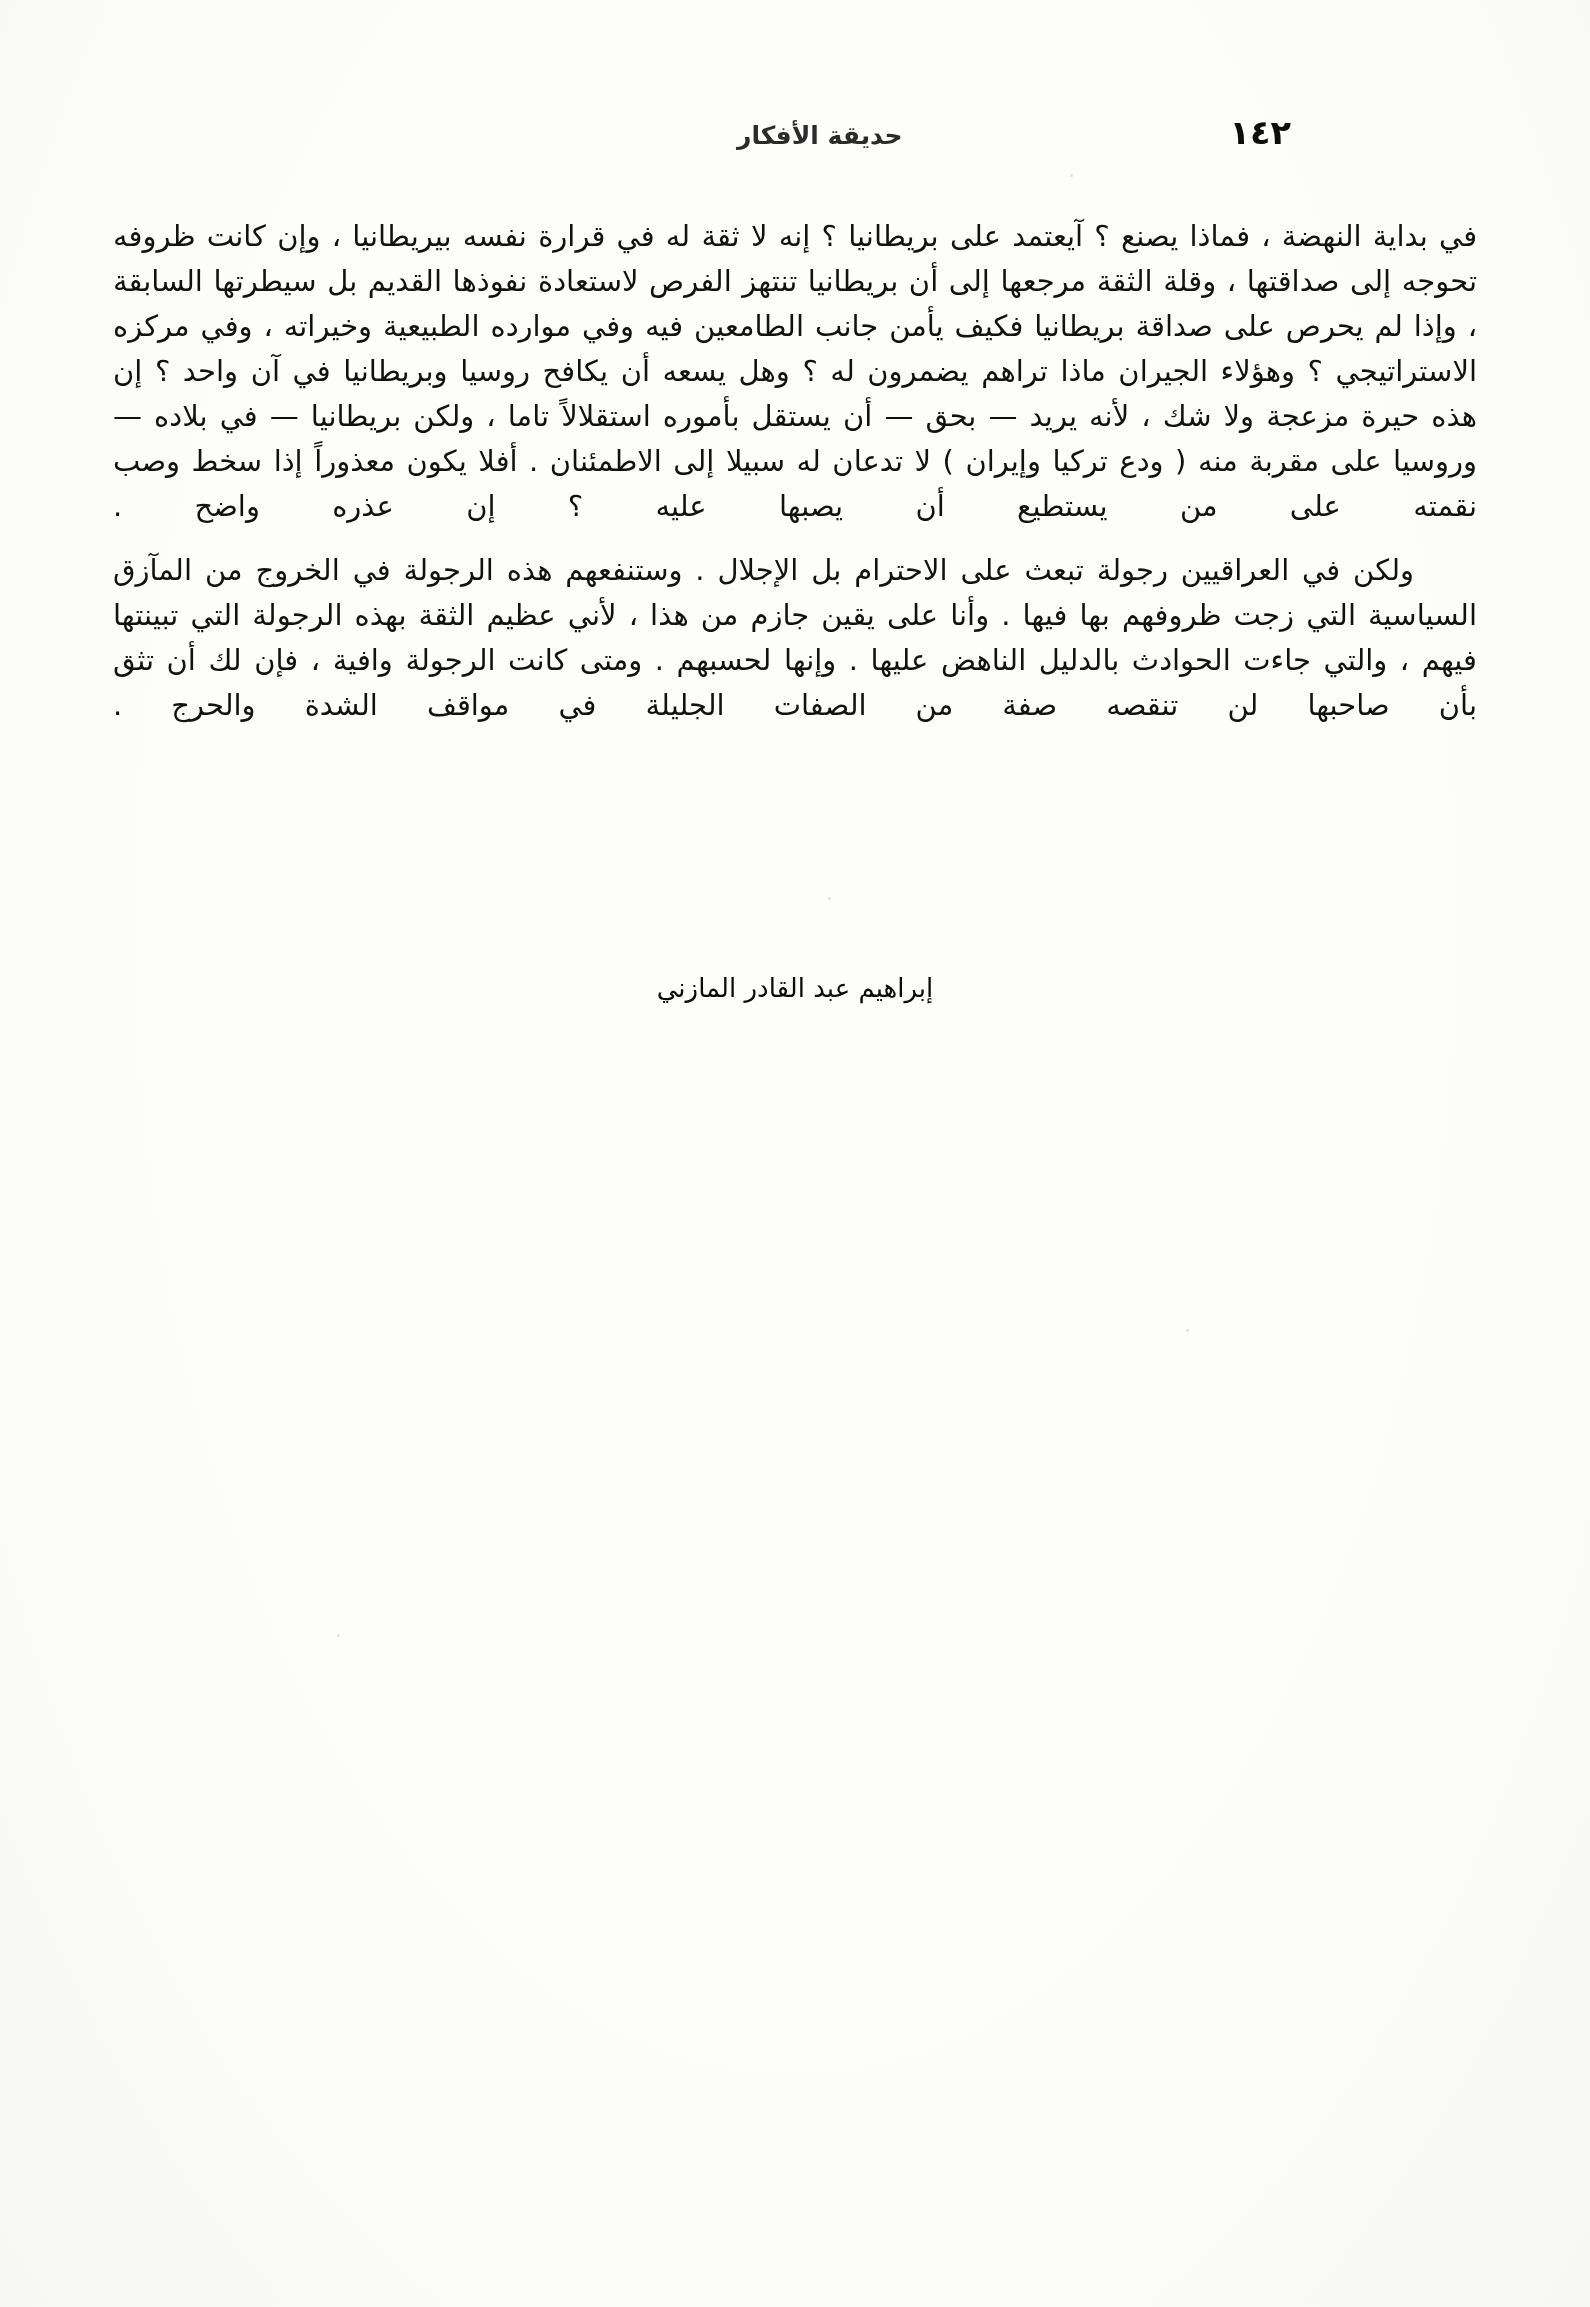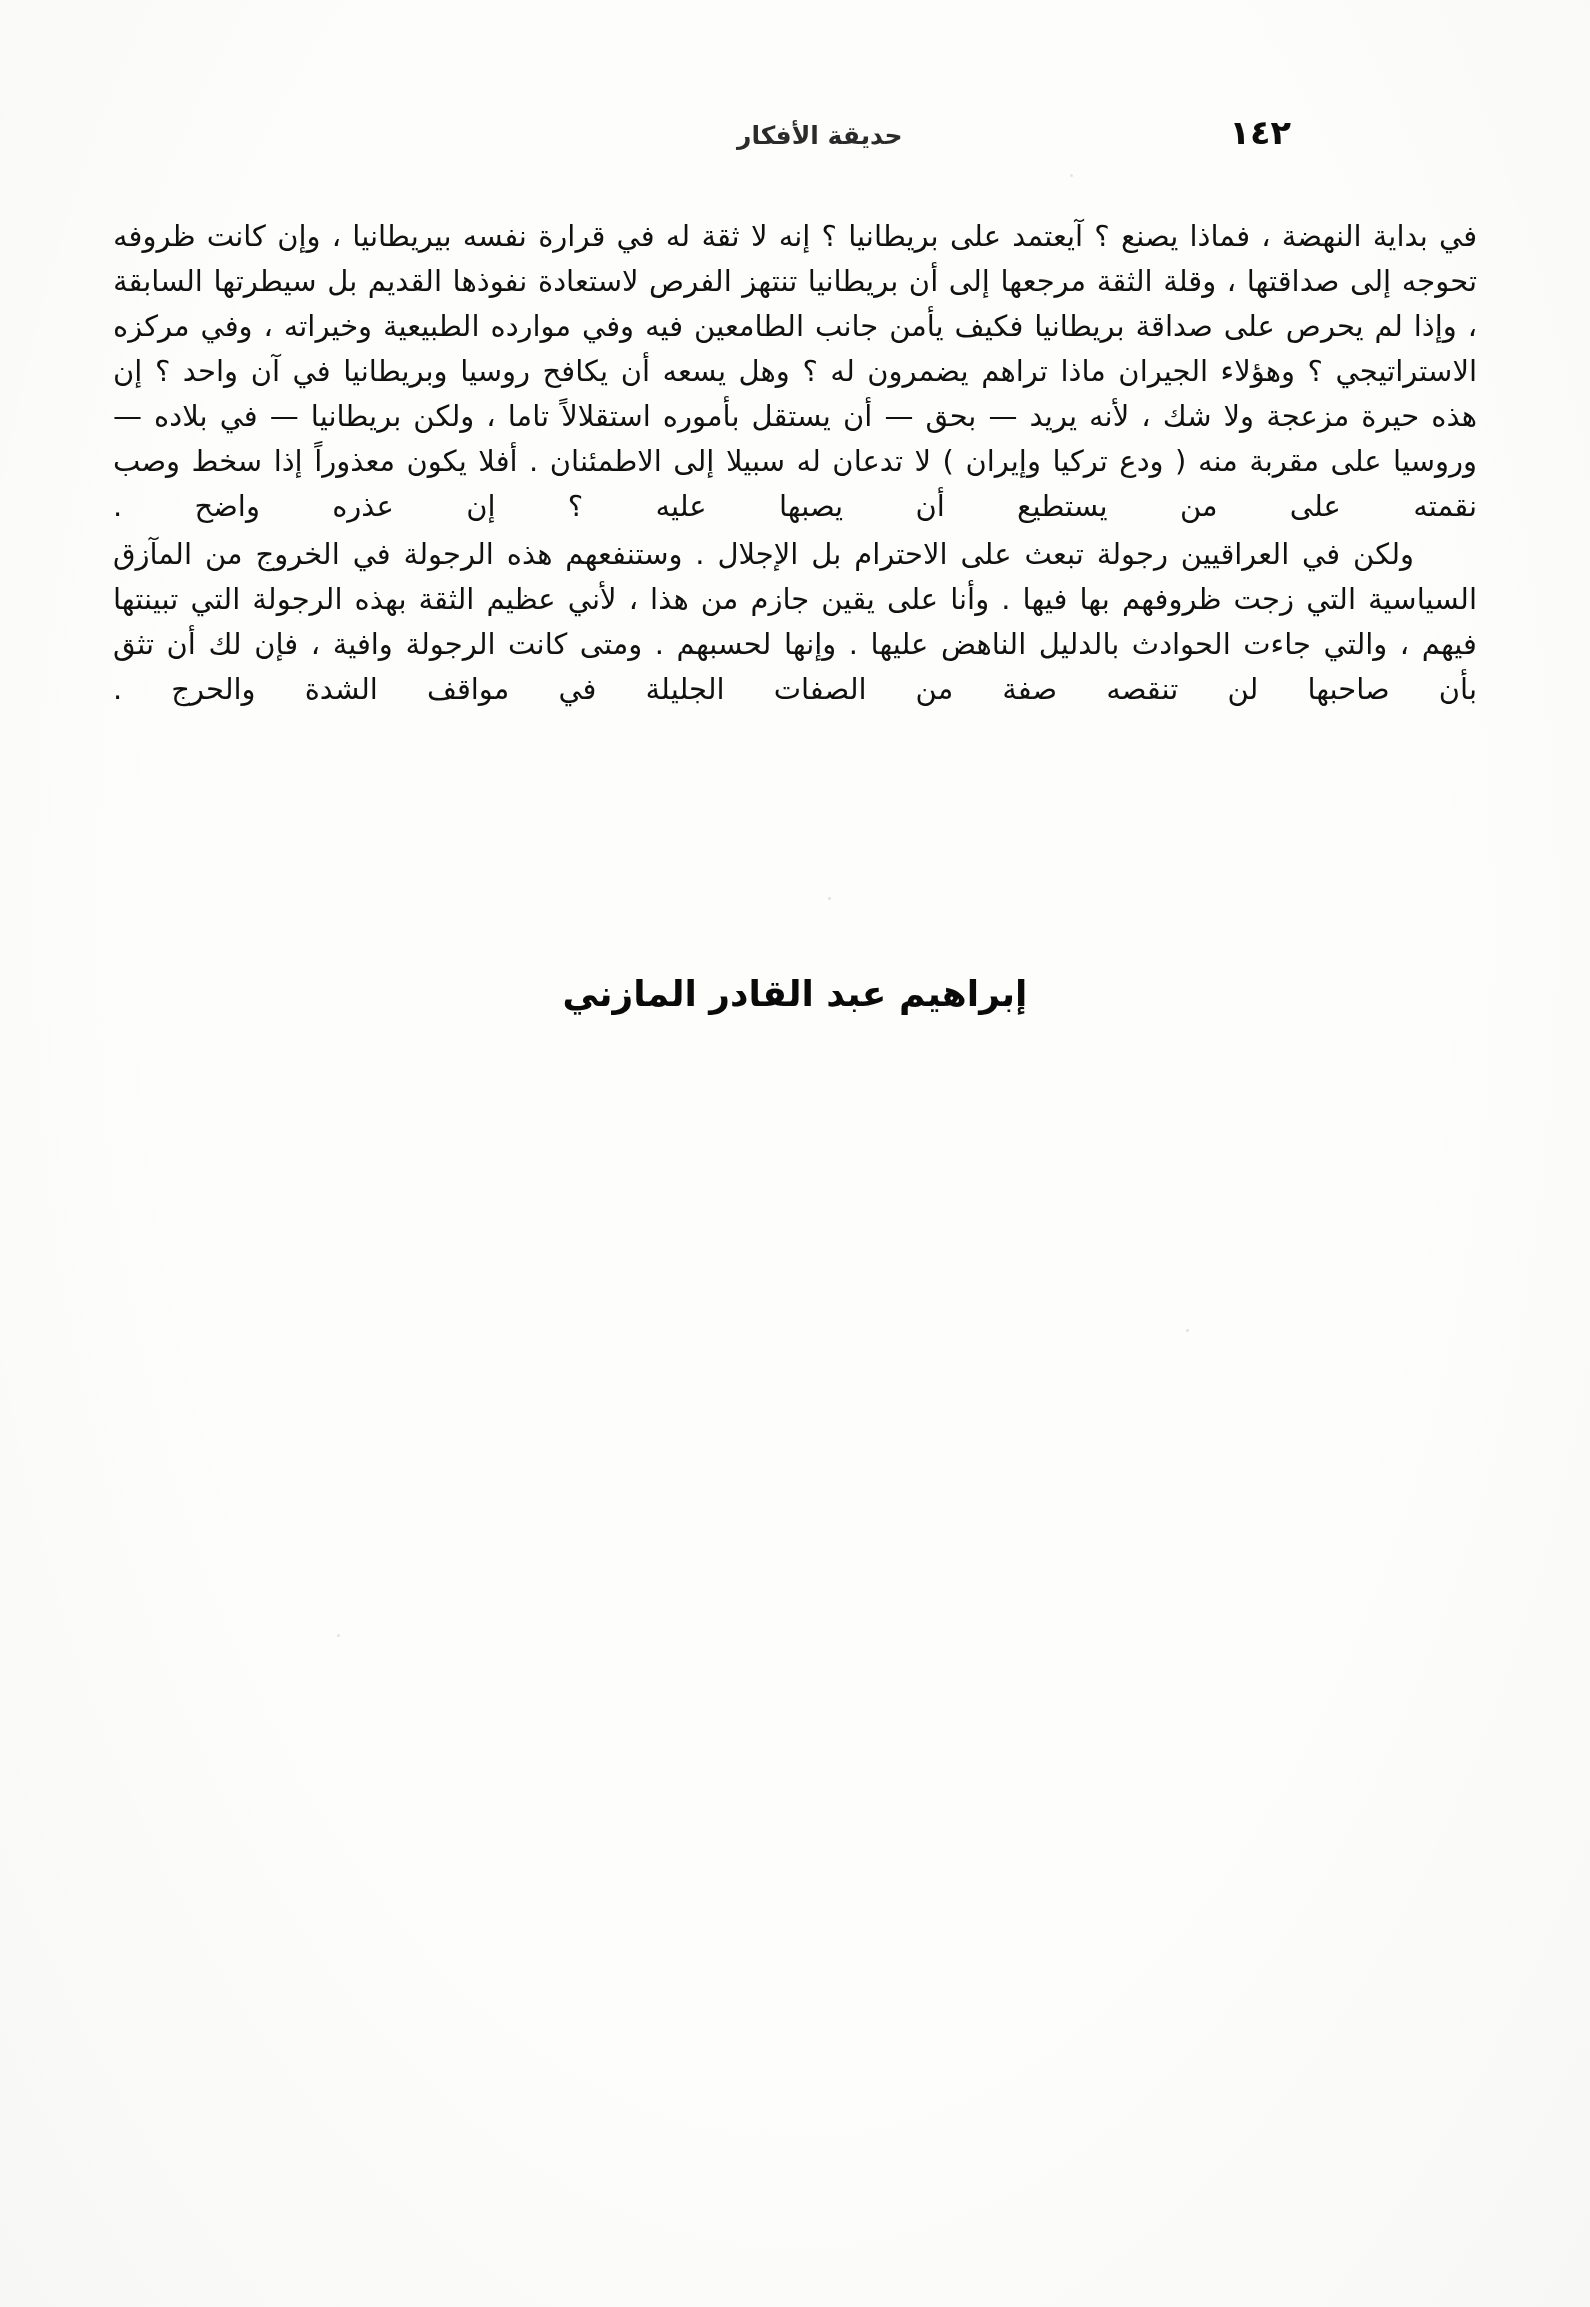--- a/index.html
+++ b/index.html
@@ -91,37 +91,37 @@
     text-align-last: justify;
     word-spacing: 1.1px;
   }
 
   p.para.first-para {
     text-indent: 0;
   }
 
   p.para.second-para {
     text-indent: 63px;
-    margin-top: 3px;
+    margin-top: 19px;
     text-align-last: justify;
   }
 
   .signature {
     position: absolute;
     top: 973px;
     right: 0;
     left: 0;
     text-align: center;
     direction: rtl;
   }
 
   .signature span {
     font-family: "DejaVu Sans", sans-serif;
-    font-size: 36px;
-    font-weight: 700;
+    font-size: 26px;
+    font-weight: 400;
     color: #0a0a0a;
     letter-spacing: 0.5px;
     margin-top: 26px;
   }
 
   
   .speck {
     position: absolute;
     background: rgba(0,0,0,0.10);
     border-radius: 50%;

